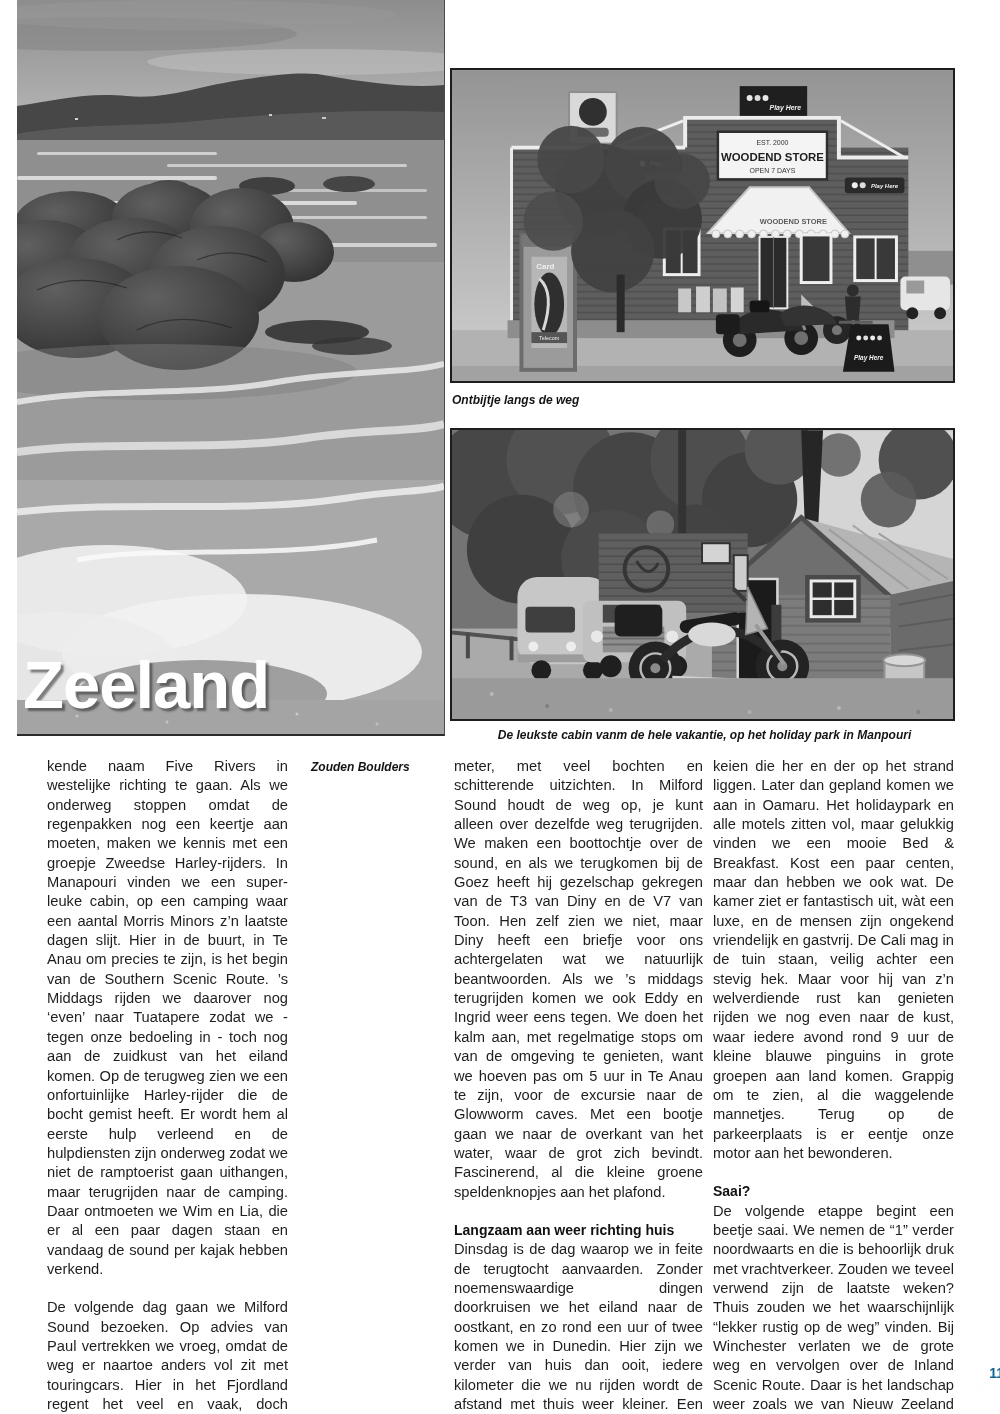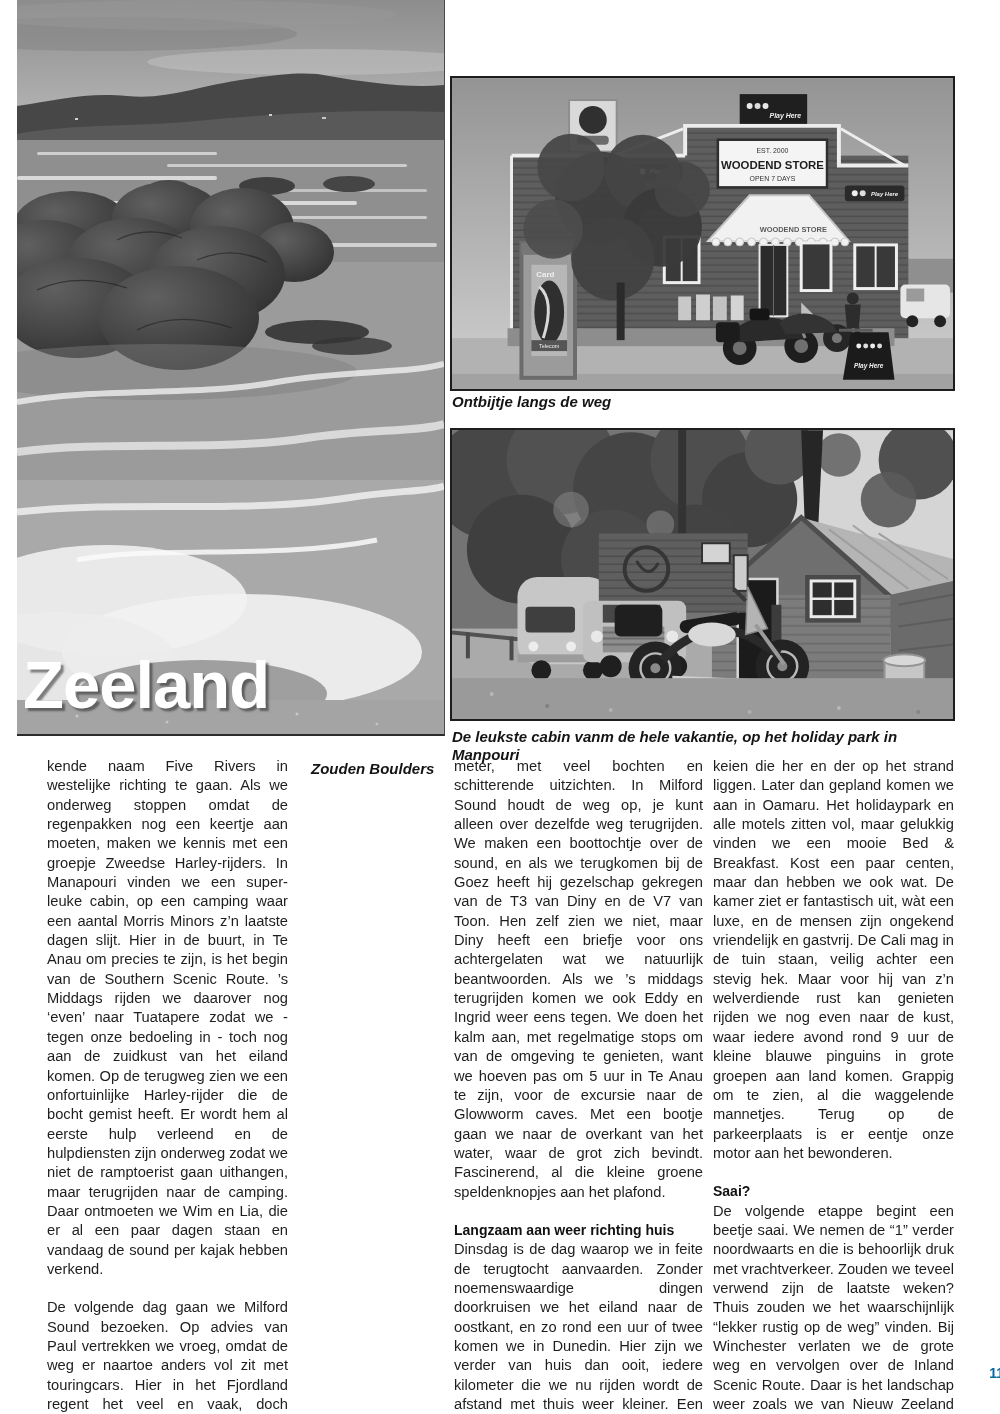--- a/index.html
+++ b/index.html
@@ -19,28 +19,28 @@
     position:absolute;left:6px;top:651px;
     font-size:67px;font-weight:bold;letter-spacing:-1px;color:#ffffff;
     text-shadow:3px 3px 2px rgba(40,40,40,.55);
     line-height:1;white-space:nowrap;
   }
   .photo{
     position:absolute;box-sizing:border-box;border:2px solid #1d1d1d;
     overflow:hidden;background:#aaa;
   }
   .photo svg{display:block;}
-  .photo-store{left:450px;top:68px;width:505px;height:315px;margin-top:8px;}
+  .photo-store{left:450px;top:68px;width:505px;height:315px;}
   .photo-cabin{left:450px;top:428px;width:505px;height:293px;}
   .caption{
-    position:absolute;font-size:15px;font-weight:bold;font-style:italic;color:#141414;
+    position:absolute;font-size:12px;font-weight:bold;font-style:italic;color:#141414;
     line-height:1.2;
   }
   .caption-store{left:452px;top:393px;width:505px;}
-  .caption-cabin{left:452px;top:728px;width:505px;}
+  .caption-cabin{left:452px;top:728px;width:505px;text-align:center;}
   .caption-mouraki{left:311px;top:760px;width:130px;}
   
   .col{
     position:absolute;top:757px;
     font-size:14.7px;line-height:19.35px;text-align:justify;
     color:#1e1e1e;hyphens:auto;-webkit-hyphens:auto;
   }
   .col p{margin:0 0 19px 0;}
   .col p:last-child{margin-bottom:0;}
   .col h3{

